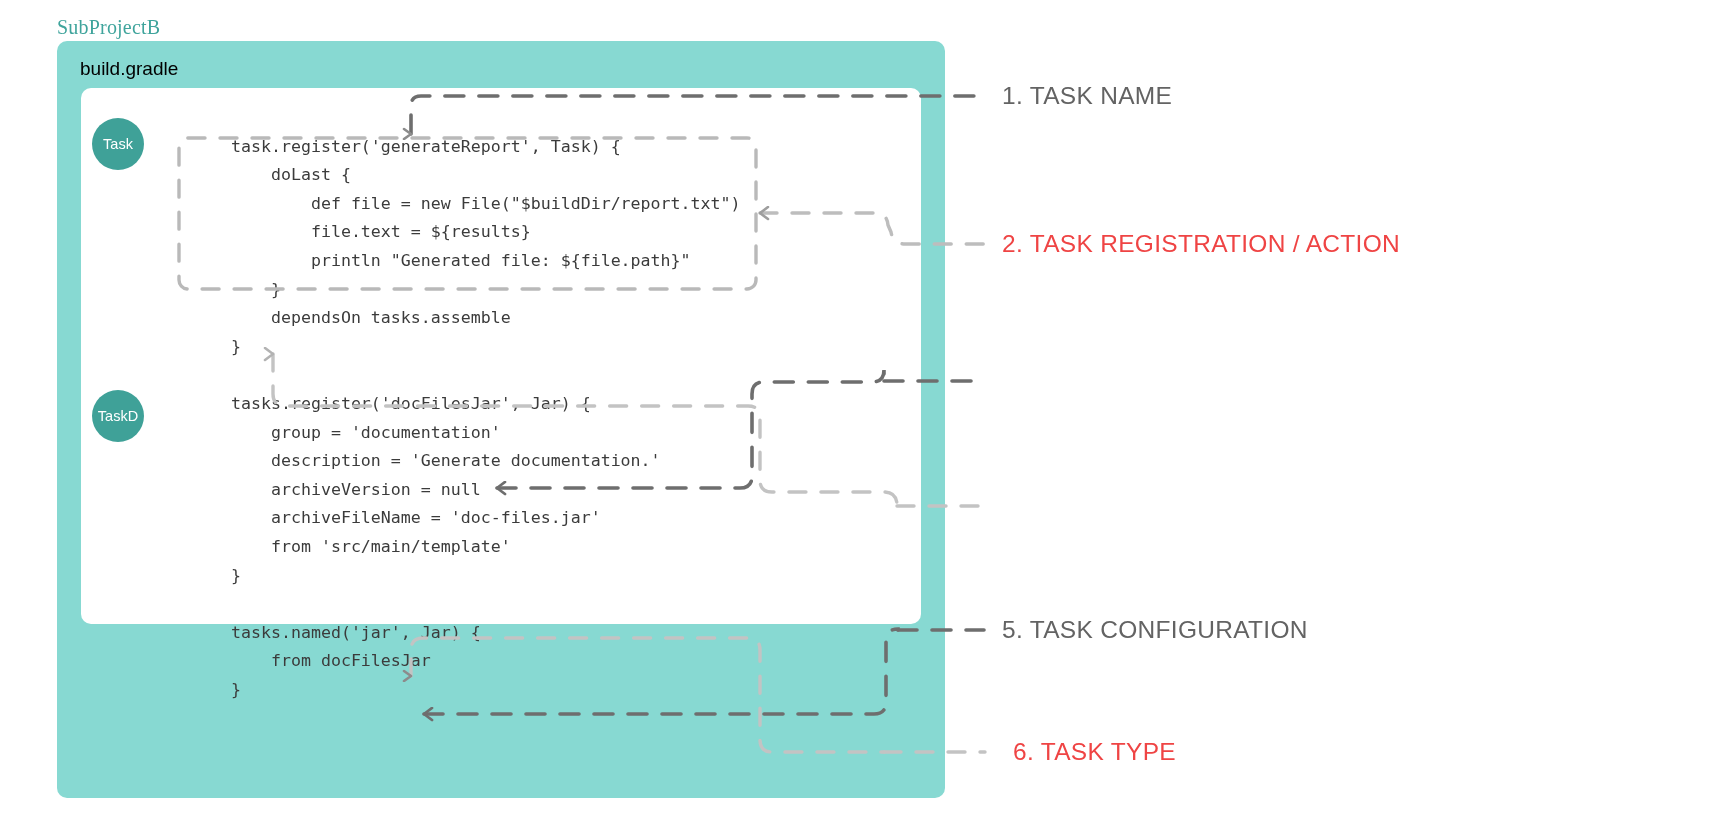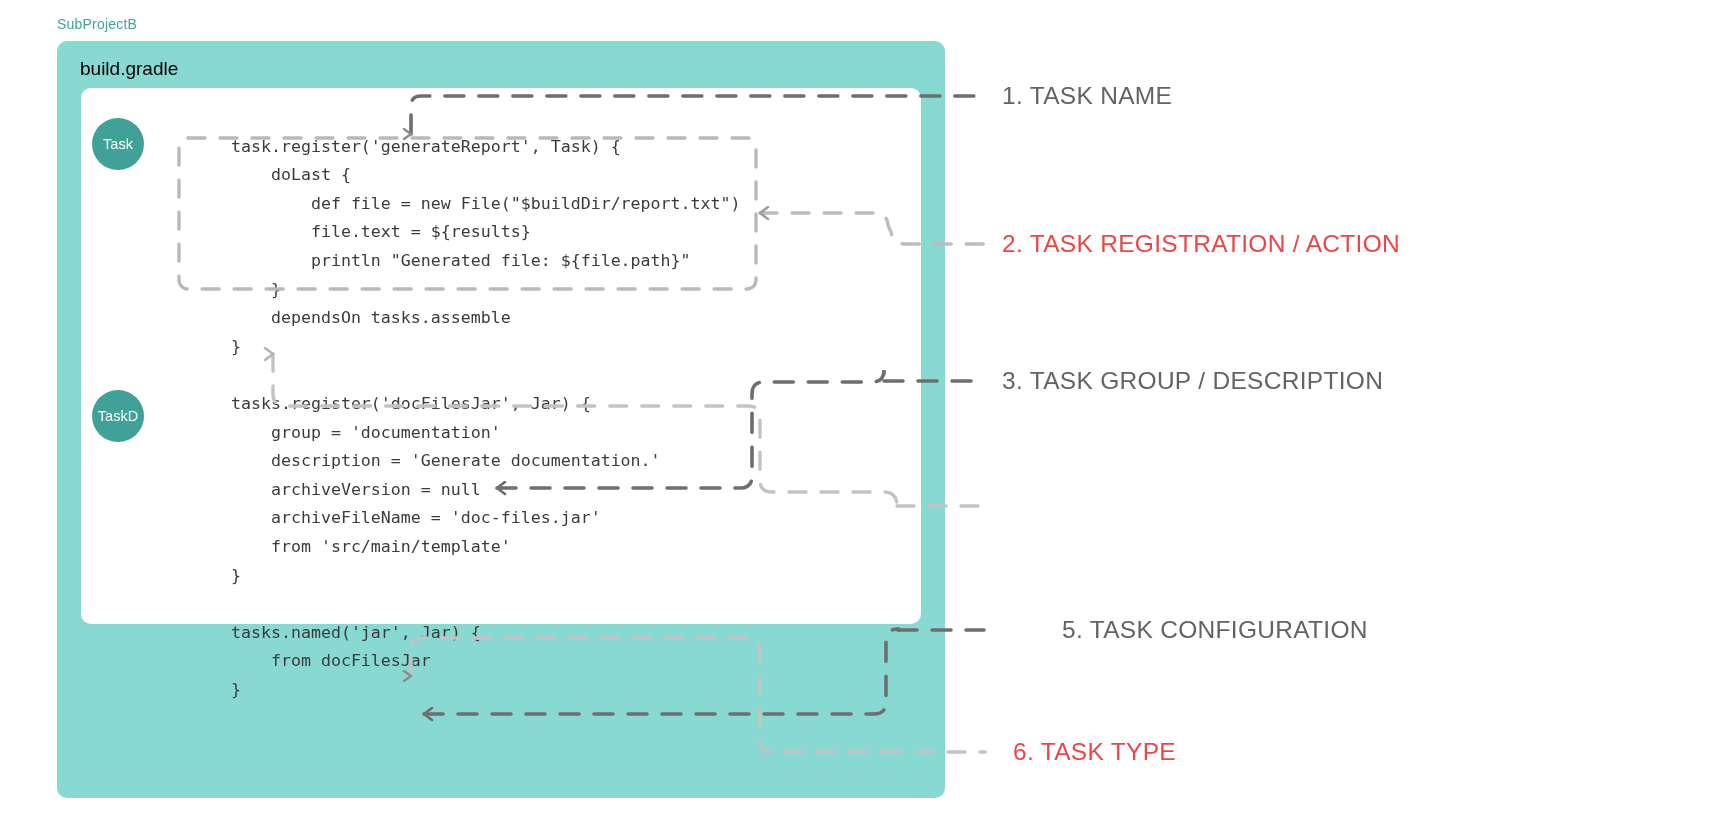--- a/index.html
+++ b/index.html
@@ -5,22 +5,23 @@
   html,body{margin:0;padding:0;background:#ffffff;}
   body{
     width:1724px;height:818px;position:relative;overflow:hidden;
     font-family:"Liberation Sans",sans-serif;
   }
   #stage{position:absolute;left:0;top:0;width:1724px;height:818px;}
 
   
   .subproject-label{
     position:absolute;left:57px;top:16px;
-    font-size:14px;color:#3fa49c;letter-spacing:.2px;
+    font-size:20px;color:#3fa49c;letter-spacing:.2px;
     white-space:nowrap;
+    font-family:Liberation Serif, serif;
   }
 
   
   .project-card{
     position:absolute;left:57px;top:41px;
     width:888px;height:757px;
     background:#87d9d2;border-radius:10px;
   }
   .buildfile-label{
     position:absolute;left:23px;top:17px;
@@ -131,17 +132,16 @@
 
     <path d="M424 714 L874 714 Q886 714 886 702 L886 641 Q886 629 898 629 L898 630" fill="none" stroke="#6e6e6e" stroke-width="3.6" stroke-dasharray="19 15" stroke-linecap="round" marker-start="url(#arrowLeft)"></path>
     <path d="M898 630 L984 630" fill="none" stroke="#6e6e6e" stroke-width="3.6" stroke-dasharray="19 15" stroke-linecap="round"></path>
 
     <path d="M411 676 L411 650 Q411 638 423 638 L748 638 Q760 638 760 650 L760 740 Q760 752 772 752 L884 752" fill="none" stroke="#c3c3c3" stroke-width="3.4" stroke-dasharray="17 15" stroke-linecap="round" marker-start="url(#arrowStrongDown)"></path>
     <path d="M884 752 L985 752" fill="none" stroke="#c3c3c3" stroke-width="3.4" stroke-dasharray="17 15" stroke-linecap="round"></path>
   </svg>
 
   <div class="legend-item legend-strong" style="left:1002px;top:82px;">1. TASK NAME</div>
   <div class="legend-item legend-dim" style="left:1002px;top:230px;">2. TASK REGISTRATION / ACTION</div>
-  <div class="legend-item legend-strong" style="left:1002px;top:367px;">3. TASK GROUP / DESCRIPTION</div>
-  <div class="legend-item legend-strong" style="left:1062px;top:616px;">5. TASK CONFIGURATION</div>
+  <div class="legend-item legend-strong" style="left:1002px;top:616px;">5. TASK CONFIGURATION</div>
   <div class="legend-item legend-dim" style="left:1002px;top:738px;margin-left:11px;">6. TASK TYPE</div>
 
 </div>
 
 </body></html>

